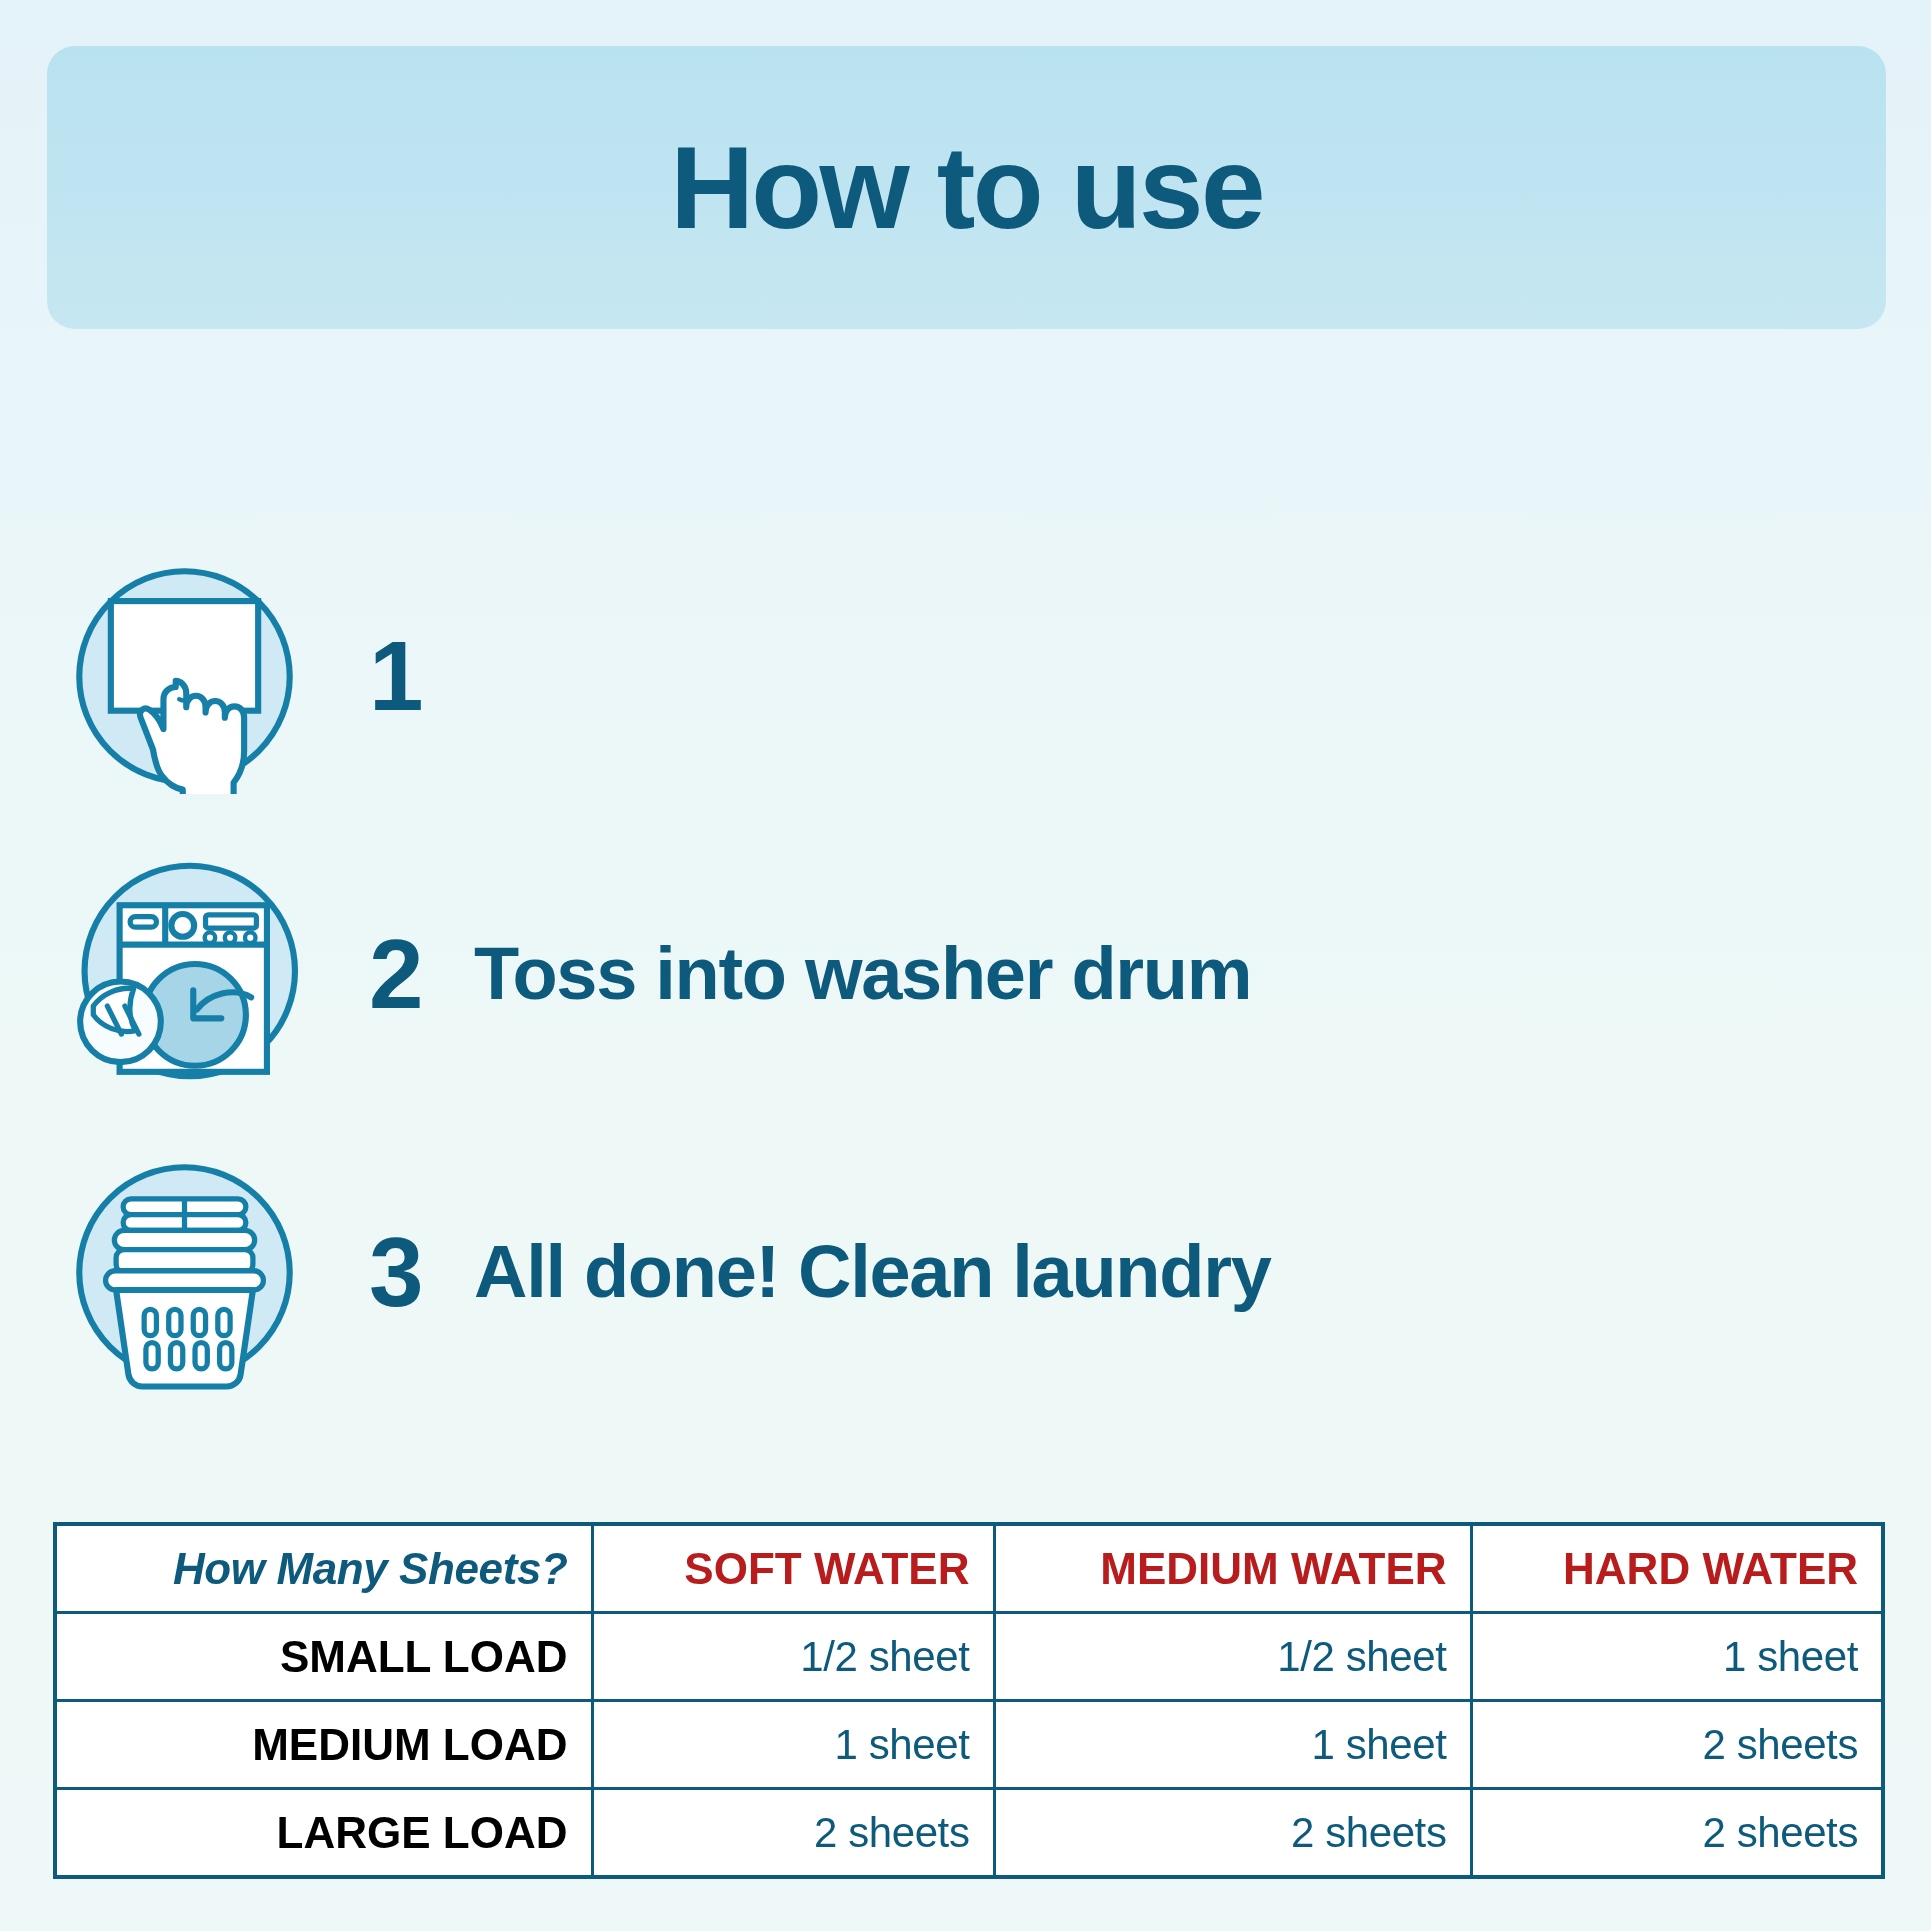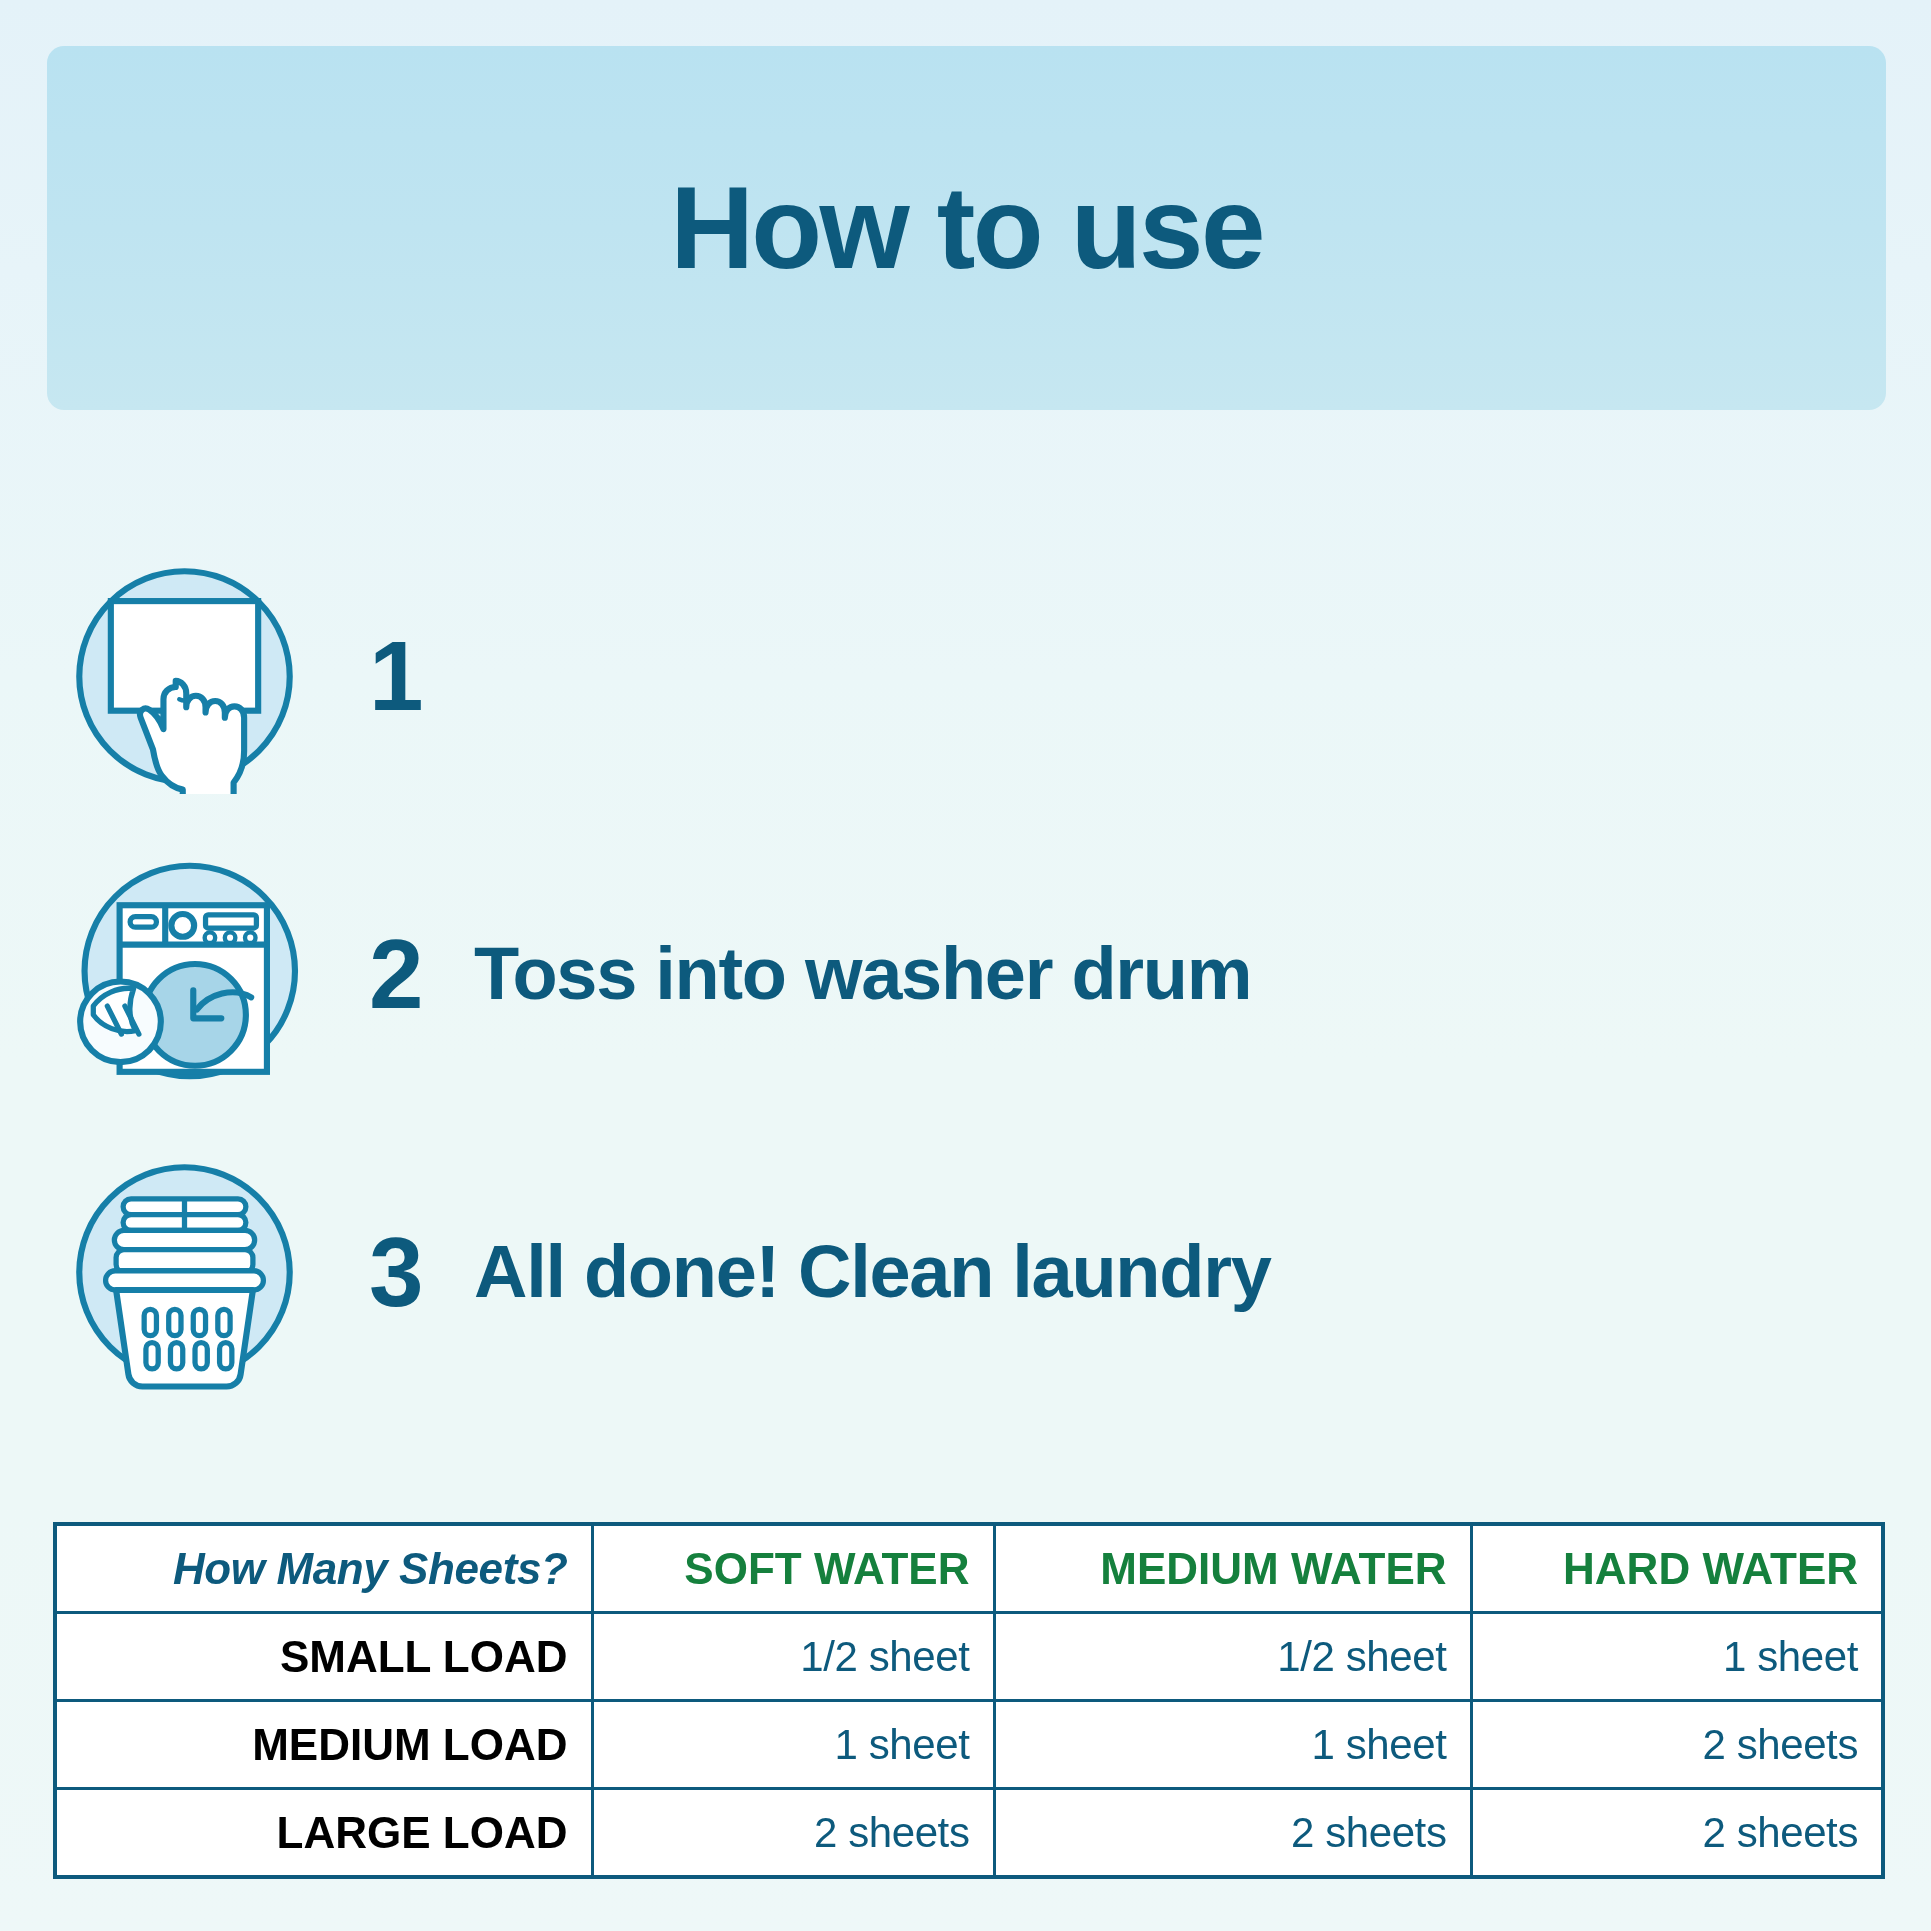--- a/index.html
+++ b/index.html
@@ -20,22 +20,22 @@
     overflow: hidden;
     position: relative;
   }
 
   
   .header-panel {
     position: absolute;
     left: 47px;
     top: 46px;
     width: 1839px;
-    height: 364px;
-    border-radius: 17px;
+    height: 283px;
+    border-radius: 28px;
     background: linear-gradient(180deg, #b9e2f1 0%, #bfe4f1 50%, #c6e7f1 100%);
     display: flex;
     align-items: center;
     justify-content: center;
   }
   .header-title {
     font-family: "Liberation Sans", sans-serif;
     font-size: 116px;
     font-weight: bold;
     color: #0d5a7d;
@@ -119,21 +119,21 @@
     font-style: italic;
     font-weight: bold;
     color: #0d5a7d;
     letter-spacing: -0.4px;
     white-space: nowrap;
   }
   .th-water {
     font-family: "Liberation Sans", sans-serif;
     font-size: 44px;
     font-weight: bold;
-    color: #15803d;
+    color: #b91c1c;
     letter-spacing: 0px;
     white-space: nowrap;
   }
   .td-rowlabel {
     font-family: "Liberation Sans", sans-serif;
     font-size: 44px;
     font-weight: bold;
     color: #000000;
     letter-spacing: 0px;
     white-space: nowrap;

